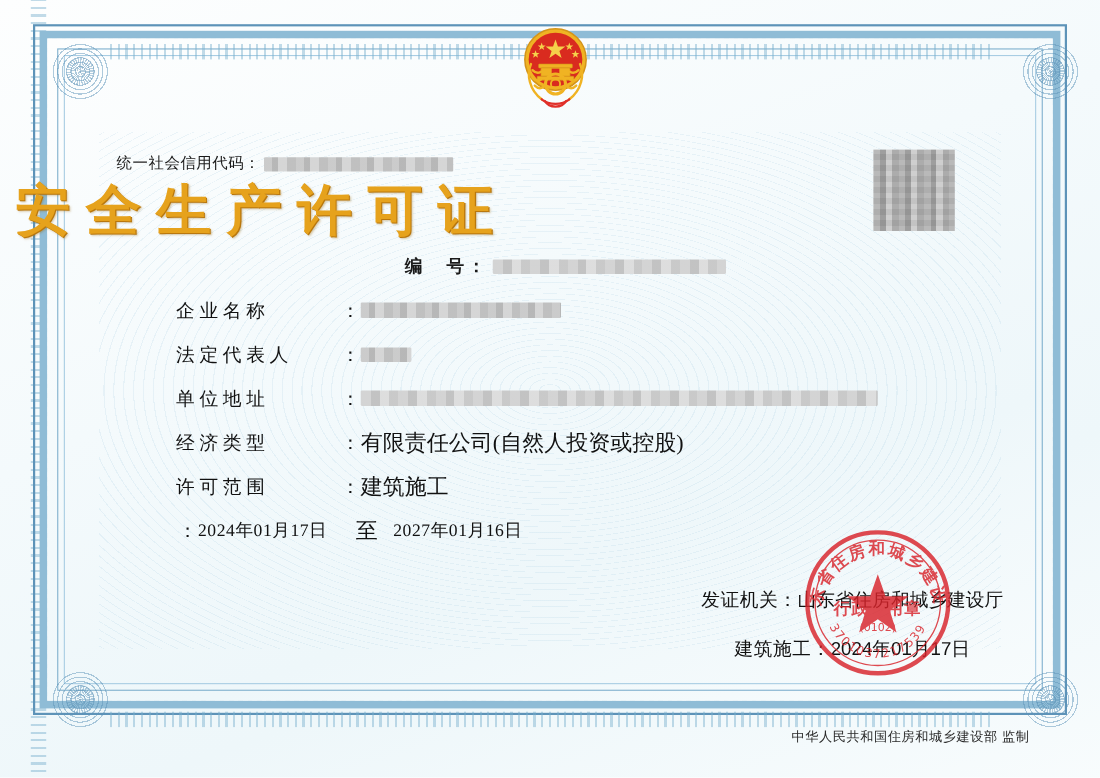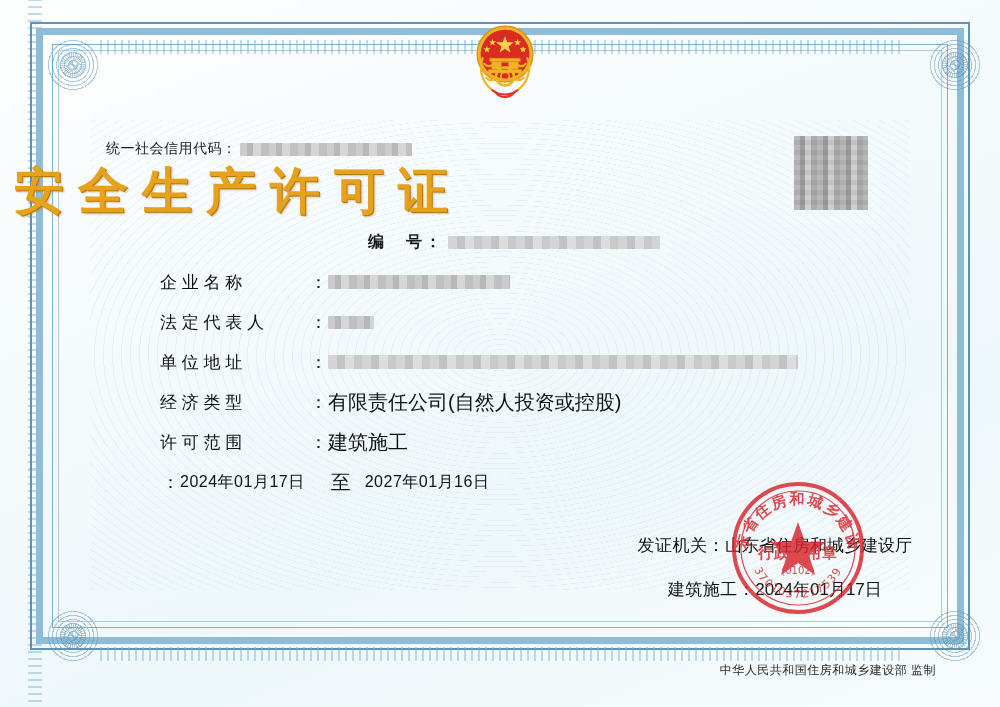--- a/index.html
+++ b/index.html
@@ -187,20 +187,21 @@
     position: absolute;
     left: 160px; top: 262px;
     width: 700px;
   }
   .field-row {
     display: flex;
     align-items: center;
     height: 40px;
     font-size: 17px;
     color: #111111;
+    font-family: Liberation Serif, serif;
   }
   .field-label {
     width: 148px;
     display: flex;
     justify-content: space-between;
     letter-spacing: 0px;
     font-size: 17px;
     white-space: nowrap;
   }
   .field-colon {

